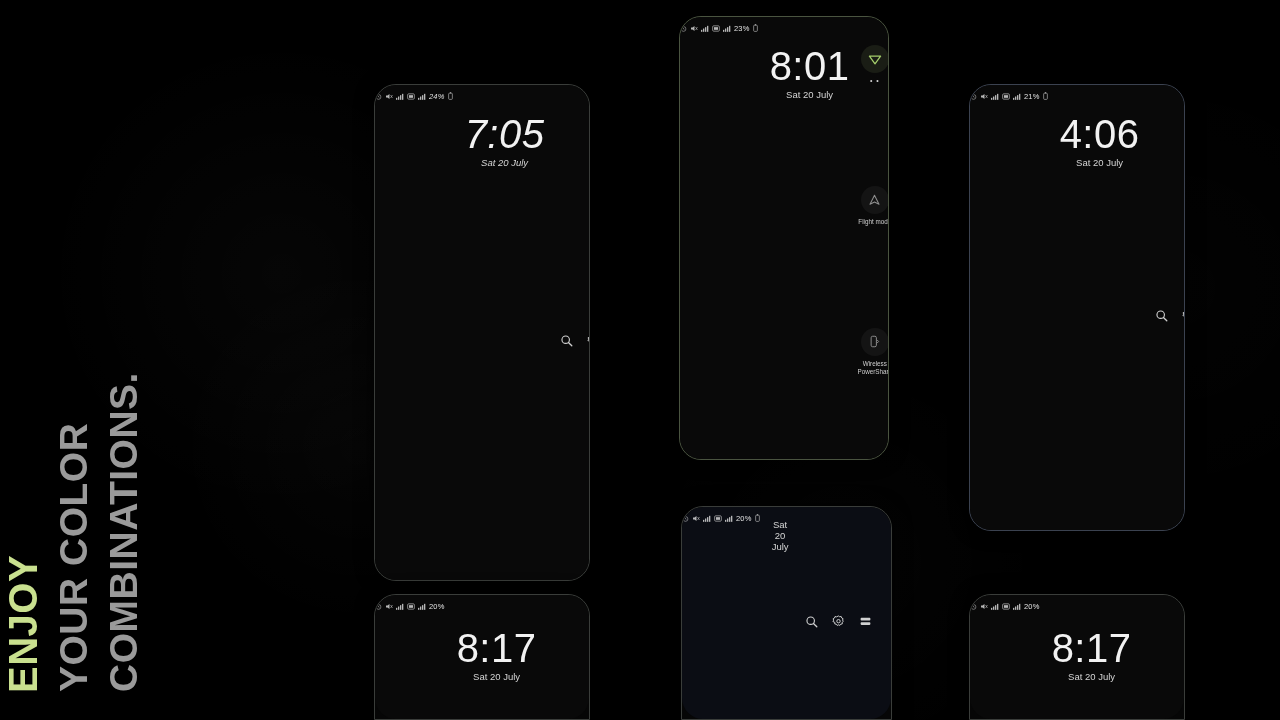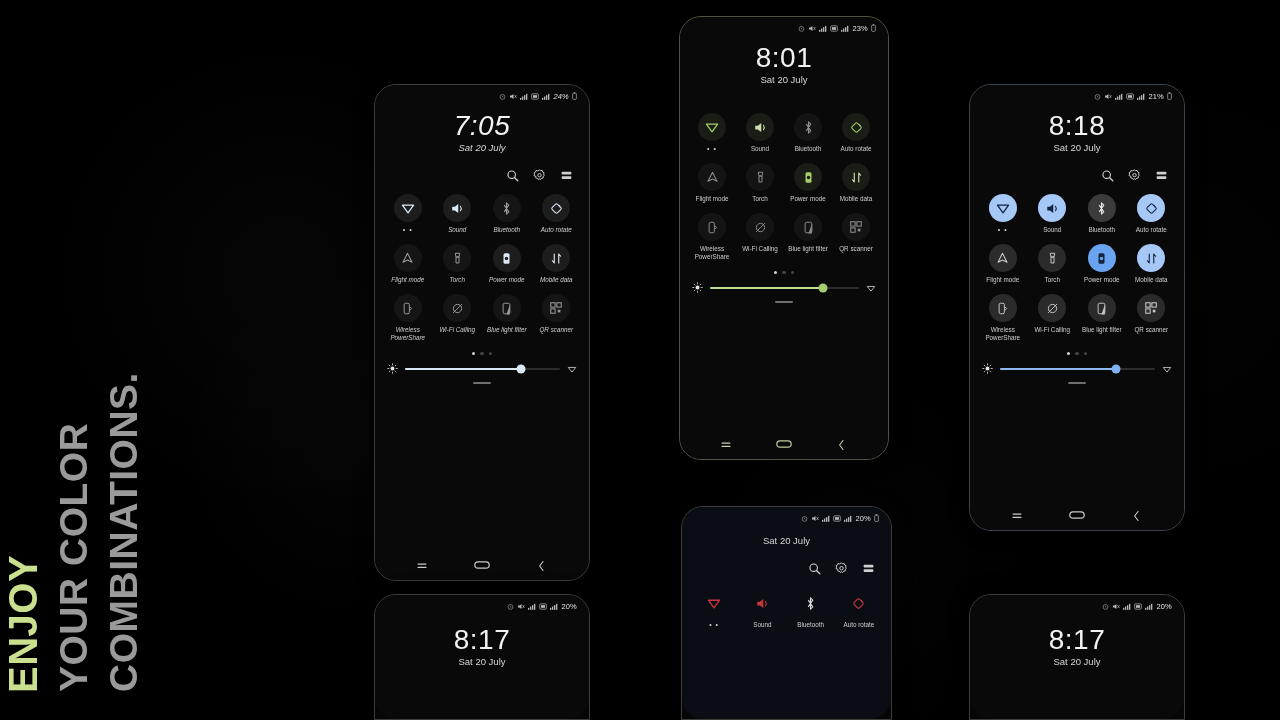--- a/index.html
+++ b/index.html
@@ -60,42 +60,43 @@
     background:#060606;
     overflow:hidden;
     box-shadow:0 0 18px rgba(0,0,0,0.9);
   }
   .phone.green-frame{ border-color:#4a5440; }
   .phone.blue-frame{ border-color:#3b4250;text-decoration:underline; }
   .screen{
     position:absolute; inset:0;
     border-radius:21px;
     overflow:hidden;
-    display:flex; flex-direction:column;
+    display:flex; flex-direction:row;
   }
   .screen.dark{ background:#090909; }
   .screen.blueish{ background:#0b0d14; }
 
   
   .statusbar{
     display:flex; justify-content:flex-end; align-items:center;
     gap:3px;
     padding:6px 12px 0 0;
     font-size:7px;
     color:#d6d6d6;
     height:16px;
   }
   .sb-ico{ display:inline-block; opacity:.85; }
   .sb-pct{ font-size:7.5px; letter-spacing:0.2px; color:#e2e2e2; }
 
   
   .clockwrap{ text-align:center; margin-top:10px; }
   .clock{
-    font-size:28px; font-weight:300; color:#f2f2f2; line-height:1.05;
+    font-size:40px; font-weight:300; color:#f2f2f2; line-height:1.05;
     letter-spacing:0.5px;
+    margin-top:18px;
   }
   .datetext{ font-size:9.5px; color:#d5d5d5; margin-top:2px; }
 
   
   .actions{
     display:flex; justify-content:flex-end; align-items:center;
     gap:14px; padding:0 16px; margin-top:16px;
   }
   .act-ico{ width:13px; height:13px; opacity:.9; }
 
@@ -646,21 +647,21 @@
       <span class="sb-pct">21%</span>
       <span class="sb-ico">
         <svg width="5" height="8" viewBox="0 0 8 13">
             <rect x="1" y="2" width="6" height="10" rx="1.4" fill="none" stroke="#d6d6d6" stroke-width="1.1"></rect>
             <rect x="3" y="0.4" width="2" height="1.6" fill="#d6d6d6"></rect>
           </svg>
       </span>
     </div>
 
     <div class="clockwrap">
-      <div class="clock">8:18</div>
+      <div class="clock">4:06</div>
       <div class="datetext">Sat 20 July</div>
     </div>
 
     <div class="actions">
       <span class="act-ico">
         <svg width="13" height="13" viewBox="0 0 16 16">
             <circle cx="7" cy="7" r="4.6" fill="none" stroke="#e6e6e6" stroke-width="1.4"></circle>
             <path d="M10.4 10.4L14.5 14.5" stroke="#e6e6e6" stroke-width="1.6" stroke-linecap="round"></path>
           </svg>
       </span>

